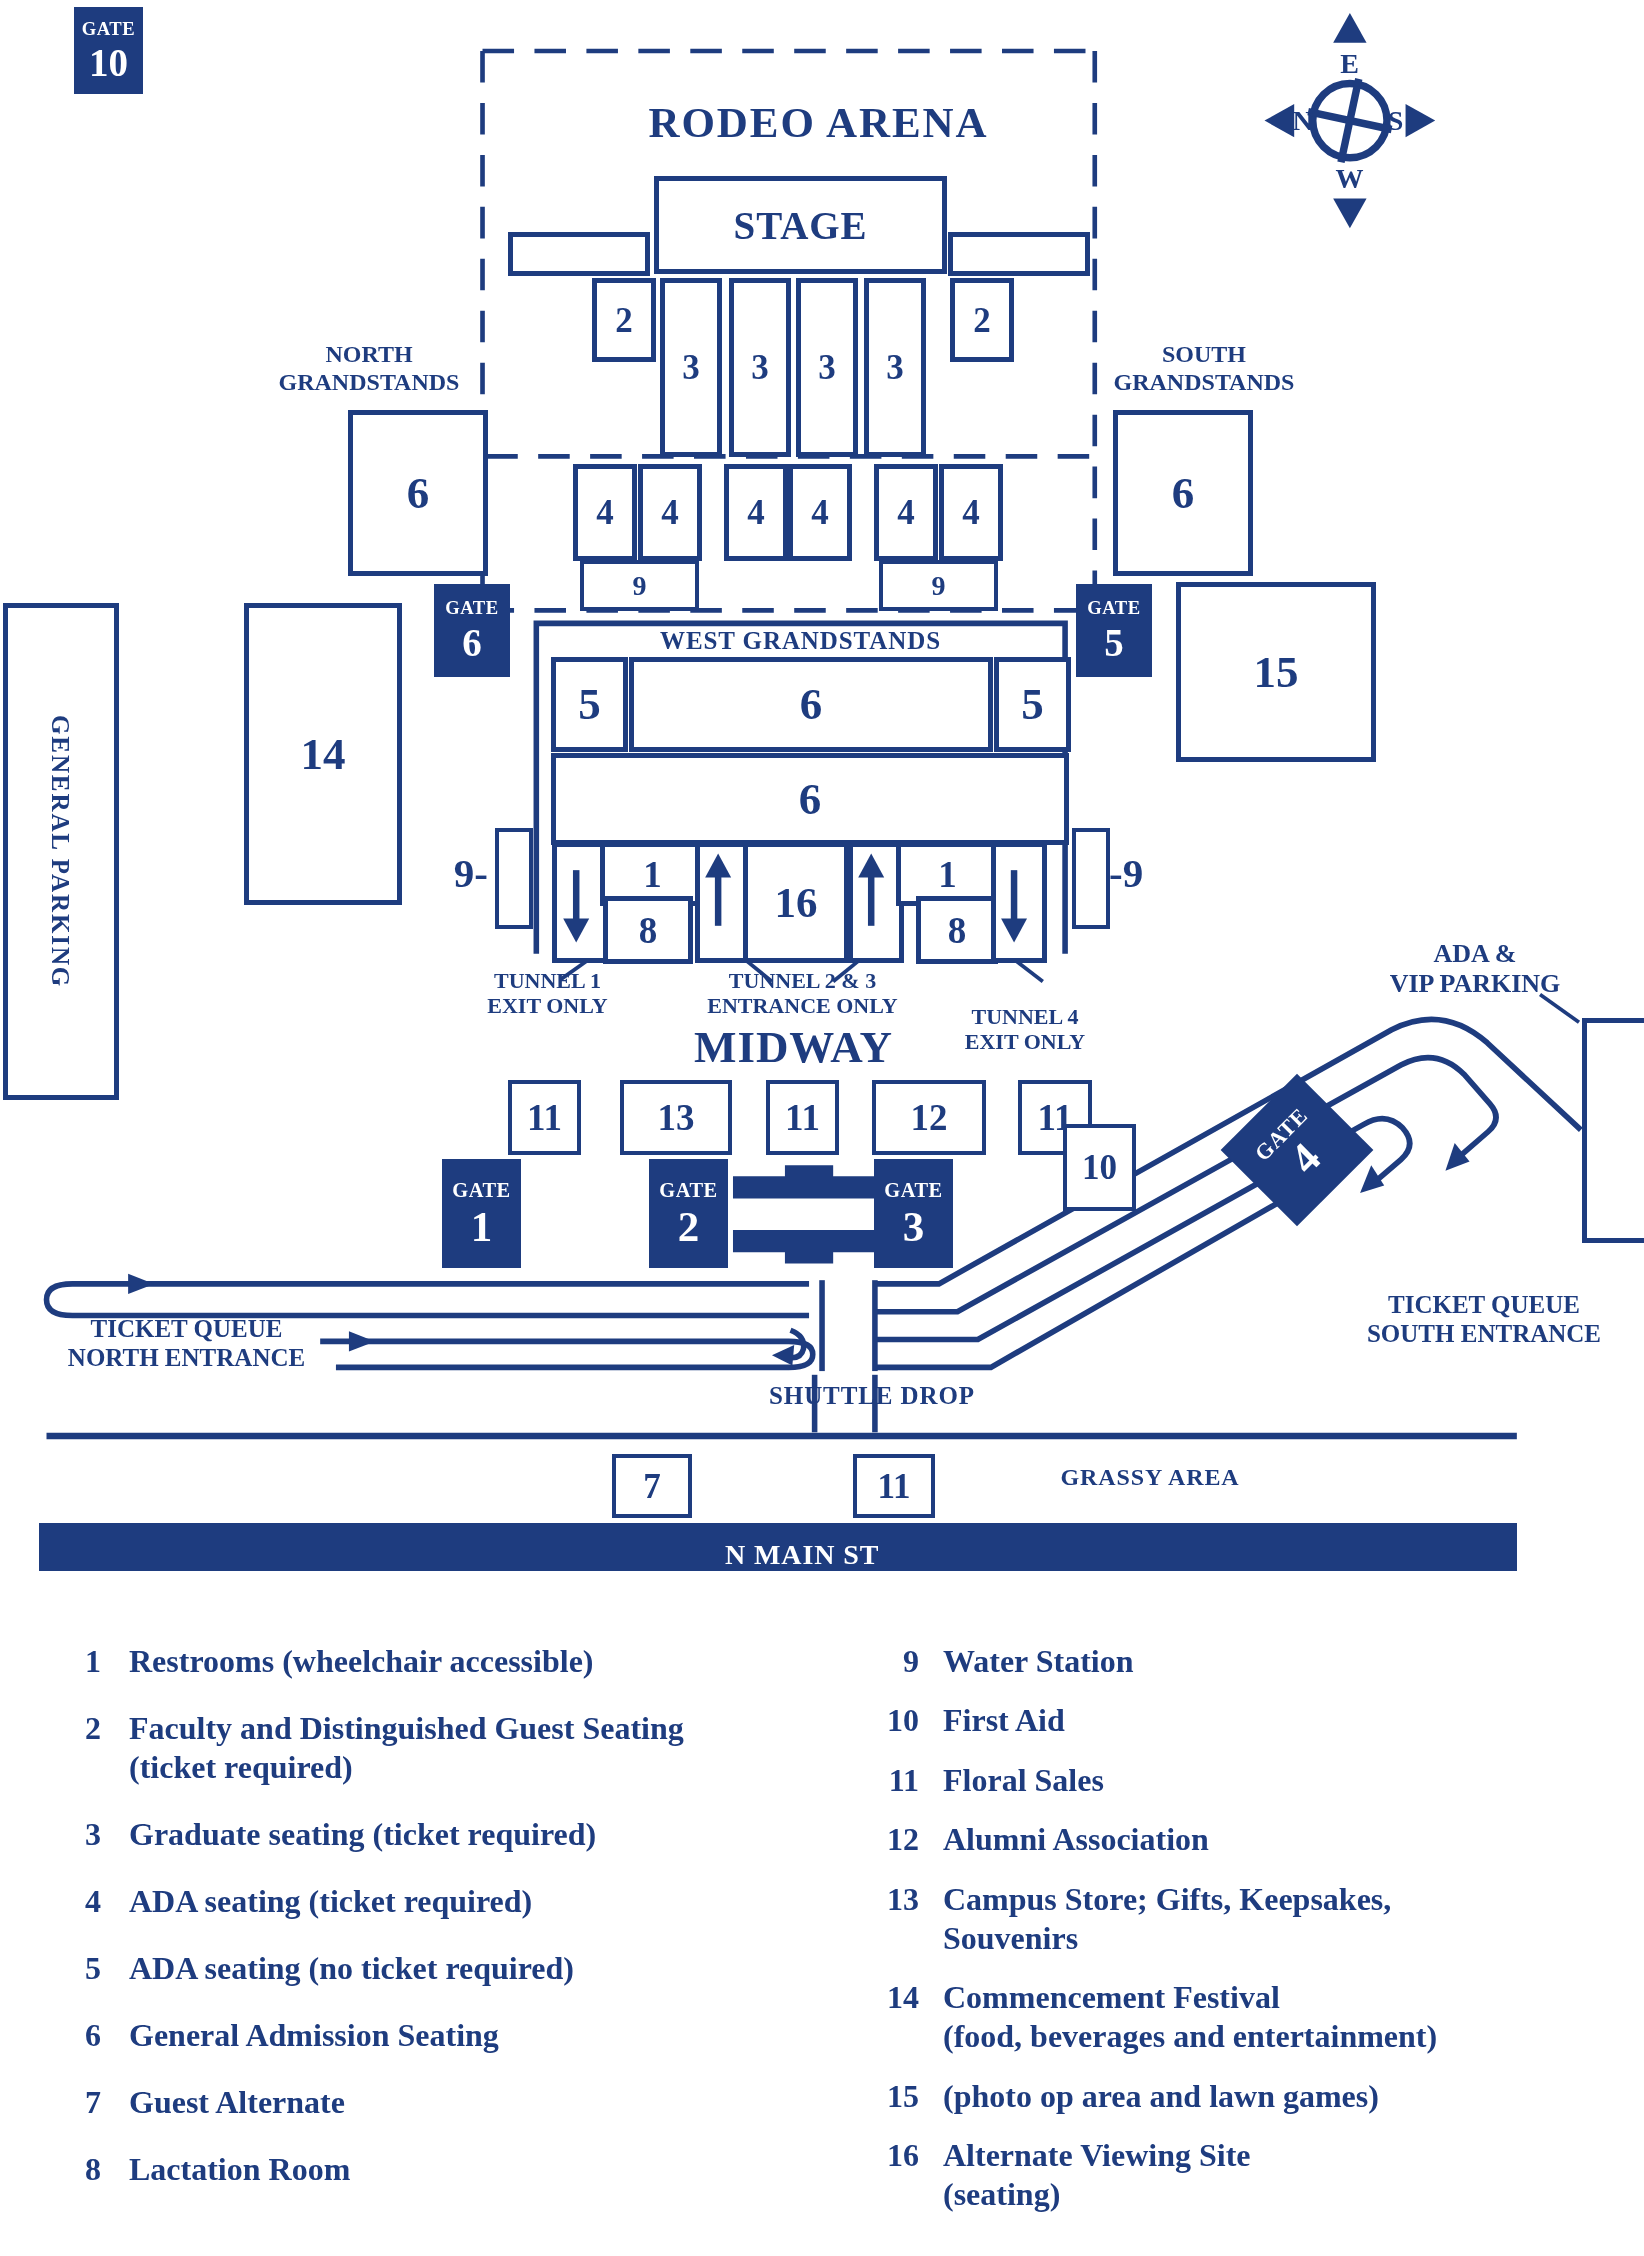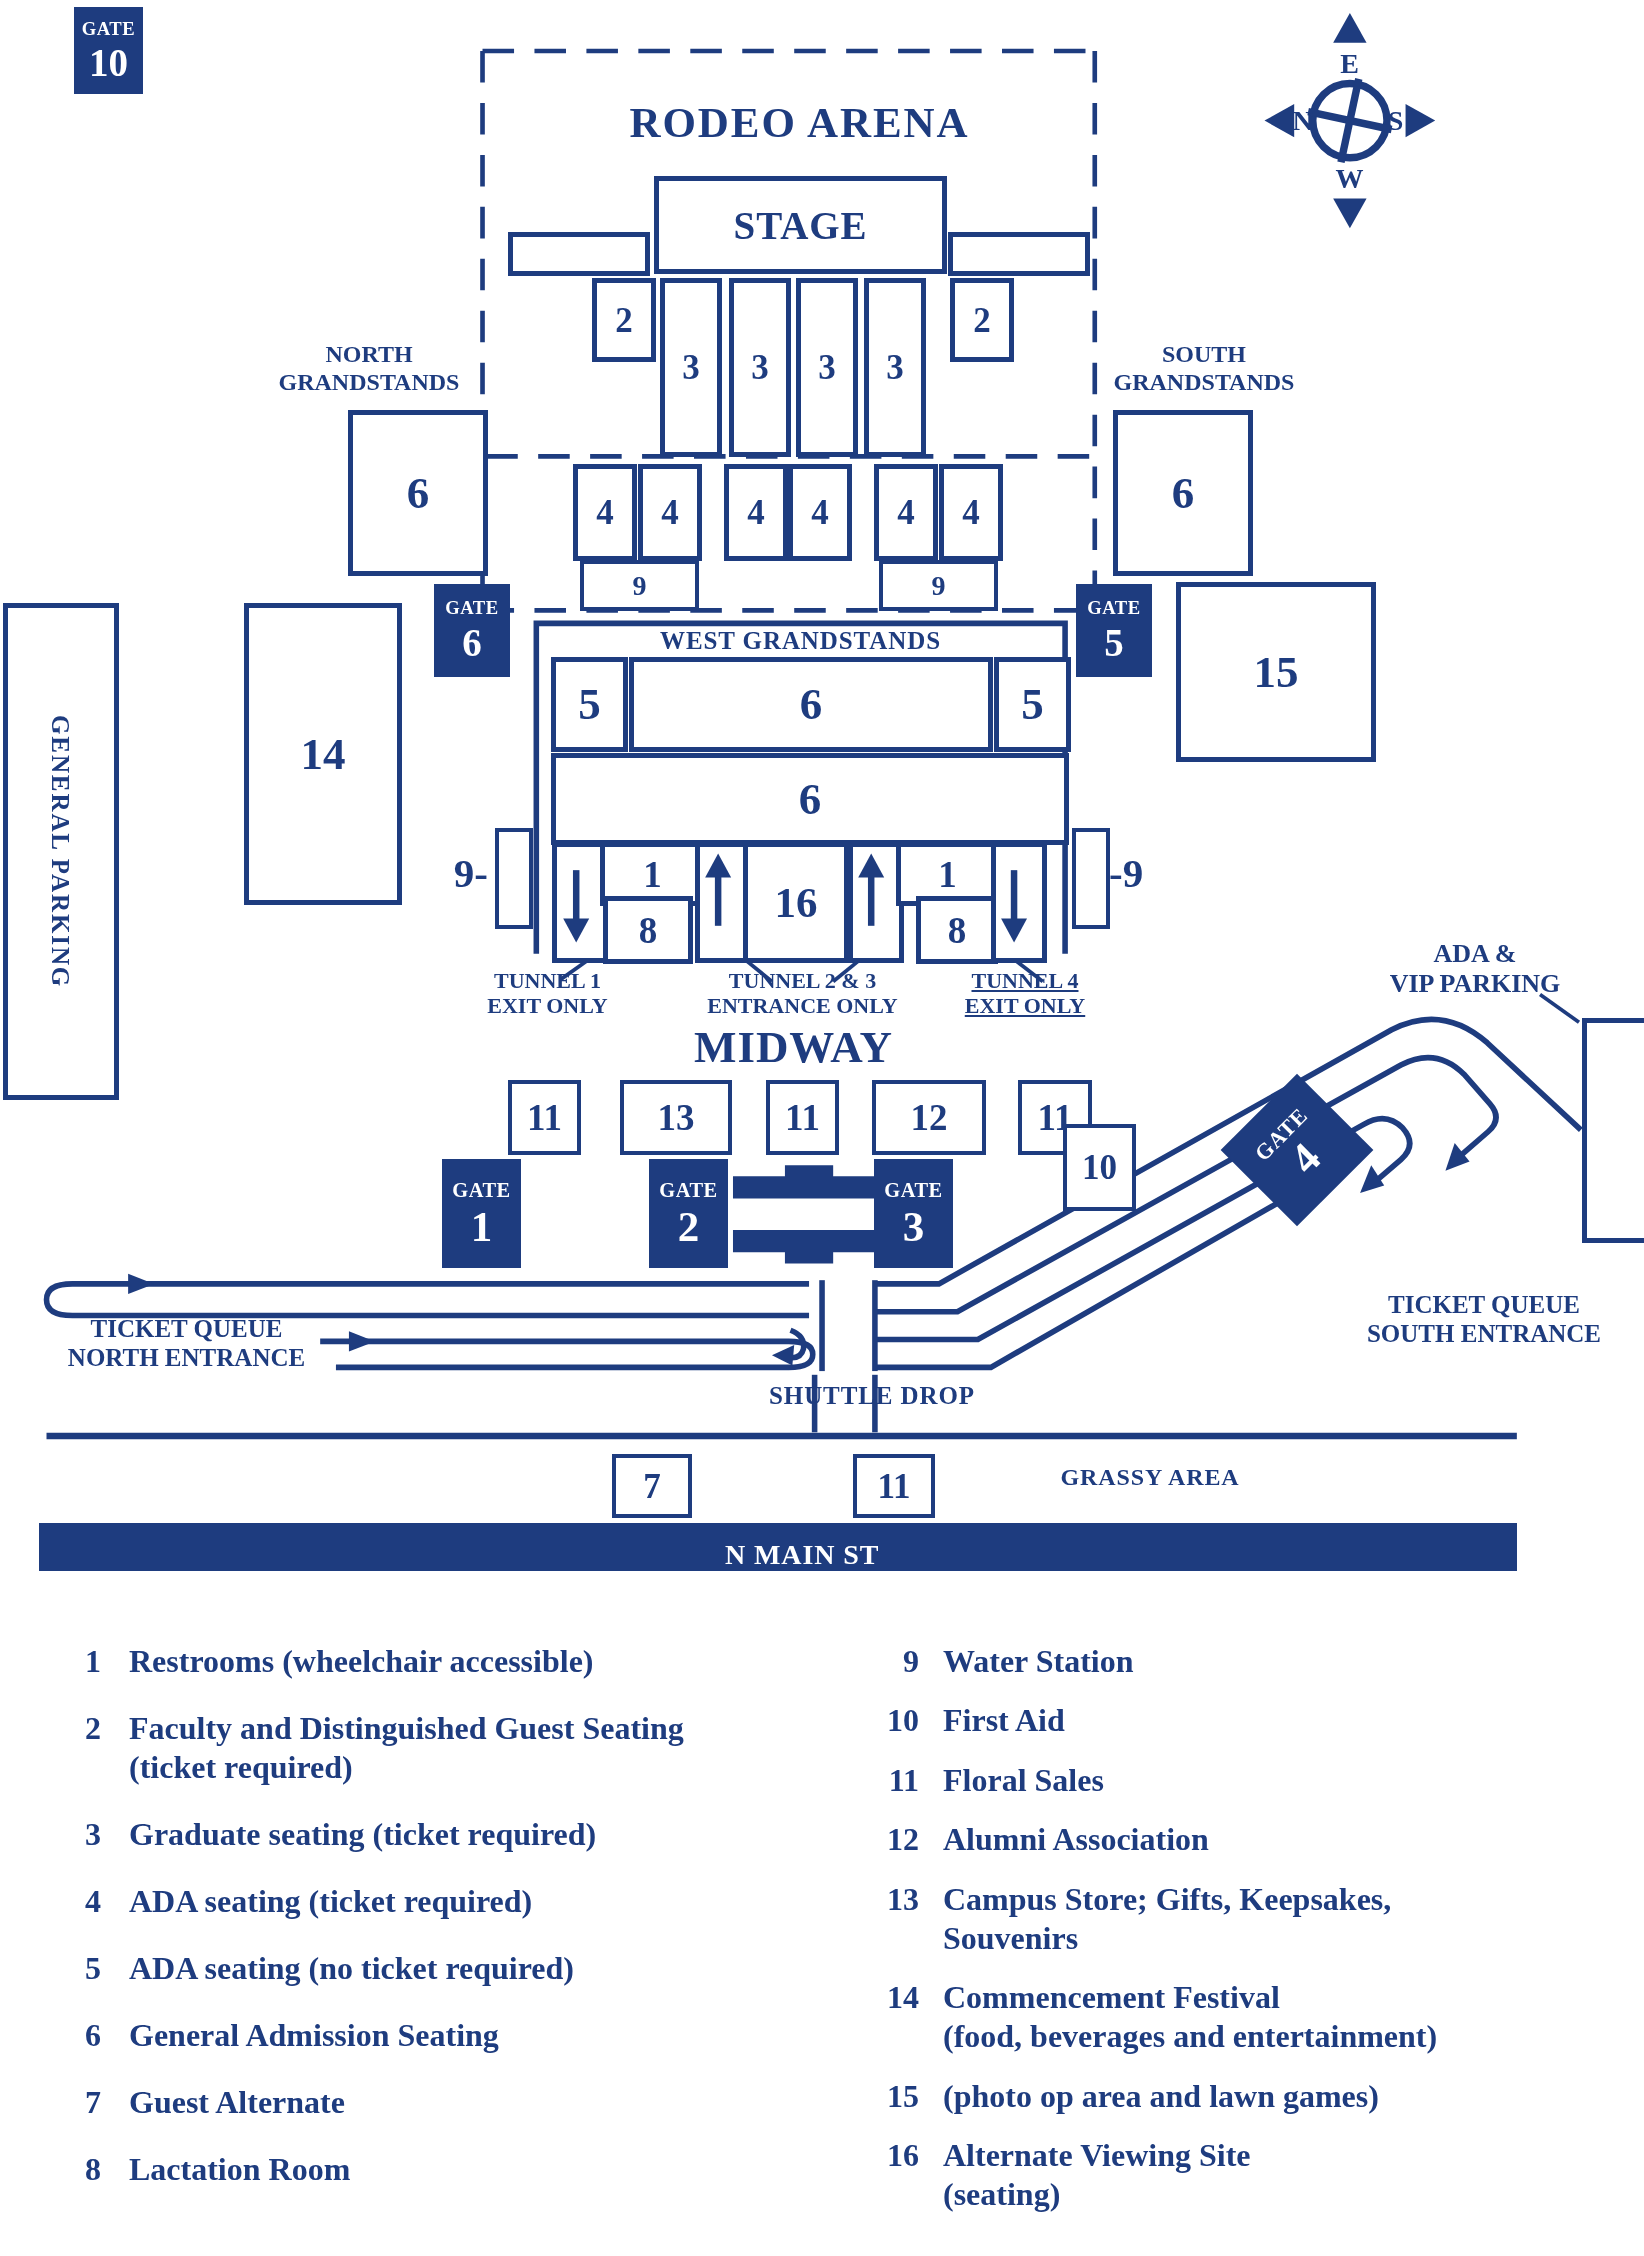--- a/index.html
+++ b/index.html
@@ -130,21 +130,21 @@
     <span class="gp">GATE</span>
     <span class="gn">4</span>
   </div>
 </div>
 
 <div class="lbl" style="left:1331px;top:48px;width:37px;font-size:28px;">E</div>
 <div class="lbl" style="left:1284px;top:105px;width:37px;font-size:28px;">N</div>
 <div class="lbl" style="left:1377px;top:105px;width:37px;font-size:28px;">S</div>
 <div class="lbl" style="left:1331px;top:163px;width:37px;font-size:28px;">W</div>
 
-<div class="lbl" style="left:586px;top:98px;width:427px;font-size:43px;letter-spacing:1.9px;">RODEO ARENA</div>
+<div class="lbl" style="left:605px;top:98px;width:427px;font-size:43px;letter-spacing:1.9px;">RODEO ARENA</div>
 <div class="box" style="left:654px;top:176px;width:283px;height:88px;font-size:39px;letter-spacing:0.9px;">STAGE</div>
 <div class="box" style="left:508px;top:232px;width:132px;height:34px;"></div>
 <div class="box" style="left:948px;top:232px;width:132px;height:34px;"></div>
 
 <div class="box" style="left:592px;top:278px;width:54px;height:74px;font-size:35px;">2</div>
 <div class="box" style="left:950px;top:278px;width:54px;height:74px;font-size:35px;">2</div>
 <div class="box" style="left:660px;top:278px;width:52px;height:169px;font-size:35px;">3</div>
 <div class="box" style="left:729px;top:278px;width:52px;height:169px;font-size:35px;">3</div>
 <div class="box" style="left:796px;top:278px;width:52px;height:169px;font-size:35px;">3</div>
 <div class="box" style="left:864px;top:278px;width:52px;height:169px;font-size:35px;">3</div>
@@ -198,21 +198,21 @@
 <div class="lbl" style="left:1109px;top:850px;width:69px;font-size:41px;text-align:left;">-9</div>
 
 <div class="lbl" style="left:443px;top:968px;width:209px;font-size:22px;">
   <div>TUNNEL 1</div>
   <div>EXIT ONLY</div>
 </div>
 <div class="lbl" style="left:682px;top:968px;width:241px;font-size:22px;">
   <div>TUNNEL 2 &amp; 3</div>
   <div>ENTRANCE ONLY</div>
 </div>
-<div class="lbl" style="left:923px;top:968px;width:204px;font-size:22px;text-decoration:underline;">
+<div class="lbl" style="left:923px;top:1004px;width:204px;font-size:22px;">
   <div>TUNNEL 4</div>
   <div>EXIT ONLY</div>
 </div>
 
 <div class="lbl" style="left:608px;top:1022px;width:371px;font-size:45px;letter-spacing:0.9px;">MIDWAY</div>
 <div class="box thin" style="left:508px;top:1080px;width:65px;height:67px;font-size:37px;">11</div>
 <div class="box thin" style="left:620px;top:1080px;width:104px;height:67px;font-size:37px;">13</div>
 <div class="box thin" style="left:766px;top:1080px;width:65px;height:67px;font-size:37px;">11</div>
 <div class="box thin" style="left:872px;top:1080px;width:106px;height:67px;font-size:37px;">12</div>
 <div class="box thin" style="left:1018px;top:1080px;width:66px;height:67px;font-size:37px;">11</div>

